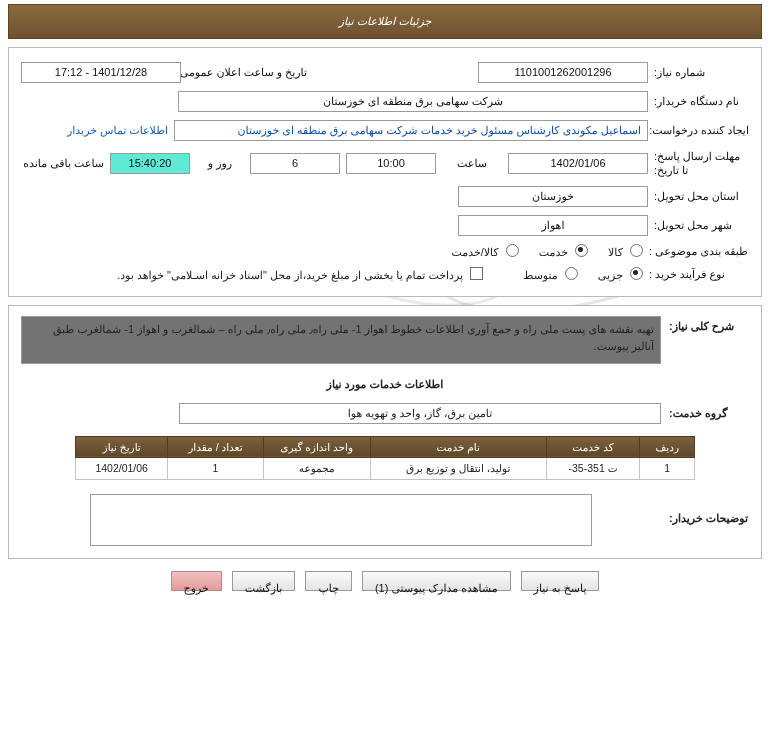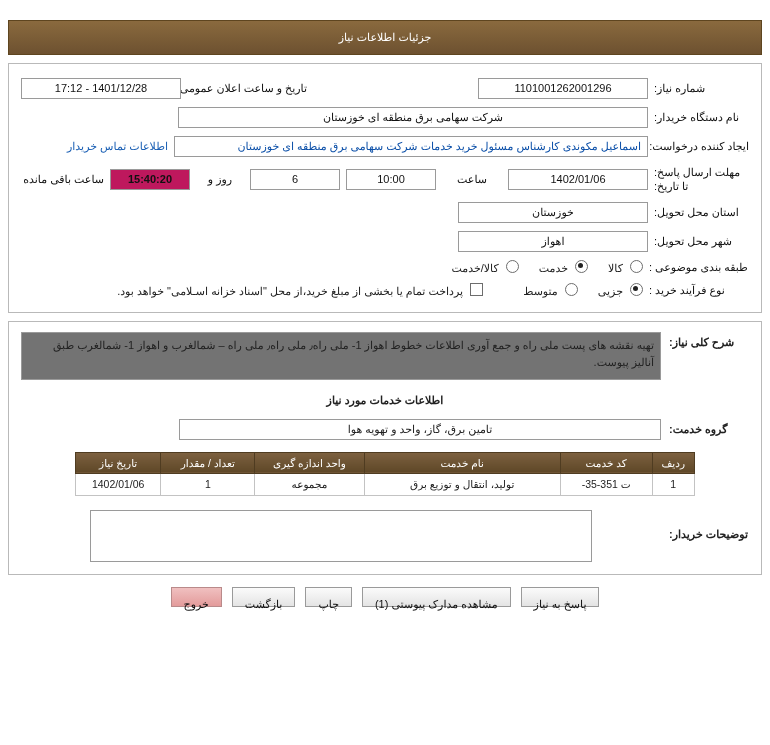--- a/index.html
+++ b/index.html
@@ -8,28 +8,29 @@
     background:#ffffff;
     font-family:"Liberation Sans", sans-serif;
     font-size:11px;
     color:#222;
     direction:rtl;
   }
   .page{width:770px;height:745px;position:relative;overflow:hidden;}
 
   
   .titlebar{
-    margin:20px 8px 0 8px;
+    margin:4px 8px 0 8px;
     height:33px;
     background:#7a5c36;
     background:linear-gradient(#8a6a3e,#6d5130);
     border:1px solid #5e451f;
     color:#fff;
     display:flex;align-items:center;justify-content:center;
     font-size:11px;
+    font-style:italic;
   }
 
   
   .panel{
     margin:8px;
     border:1px solid #b9b9b9;
     background:#fff;
     padding:10px 12px 12px 12px;
   }
   .panel.top{padding-top:14px;}
@@ -66,21 +67,21 @@
   .field.blue{color:#0b4fa8;}
   .link{color:#1a5fb4;text-decoration:none;}
 
   .f-num{width:160px;}
   .f-date{width:150px;}
   .f-buyer{width:460px;}
   .f-req{width:460px;text-align:right;padding-right:6px;padding-left:6px;}
   .f-deadline{width:130px;}
   .f-time{width:80px;}
   .f-days{width:80px;}
-  .f-countdown{width:70px;background:#be185d;color:#111;border-color:#9a9a9a;font-weight:bold;}
+  .f-countdown{width:70px;background:#5eead4;color:#111;border-color:#9a9a9a;}
   .f-prov{width:180px;}
   .f-city{width:180px;}
 
   .radio{
     display:inline-block;
     width:11px;height:11px;border-radius:50%;
     border:1px solid #6d6d6d;background:#fff;
     vertical-align:-1px;margin-left:4px;
     position:relative;
   }
@@ -110,21 +111,21 @@
   .svc-lbl{width:80px;text-align:left;font-weight:bold;font-size:11px;}
   .svc-field{border:1px solid #9a9a9a;background:#fff;height:19px;line-height:19px;
     width:480px;text-align:center;font-size:11px;}
 
   
   table{border-collapse:collapse;width:620px;margin:0 auto 14px auto;}
   thead th{
     background:#6b5335;
     background:linear-gradient(#7d6140,#5e4727);
     color:#fff;border:1px solid #4f3c21;
-    height:20px;font-size:10.5px;font-weight:normal;padding:0 0;
+    height:20px;font-size:10.5px;font-weight:normal;padding:0 8px;
   }
   tbody td{
     border:1px solid #c3c3c3;height:21px;font-size:10.5px;text-align:center;padding:0 4px;
     background:#fff;
   }
 
   .notes-row{display:flex;align-items:flex-start;gap:8px;margin-top:6px;}
   .notes-lbl{width:80px;text-align:left;font-weight:bold;font-size:11px;padding-top:18px;}
   .notes-box{
     width:500px;height:50px;border:1px solid #9a9a9a;background:#fff;margin:0 auto;

